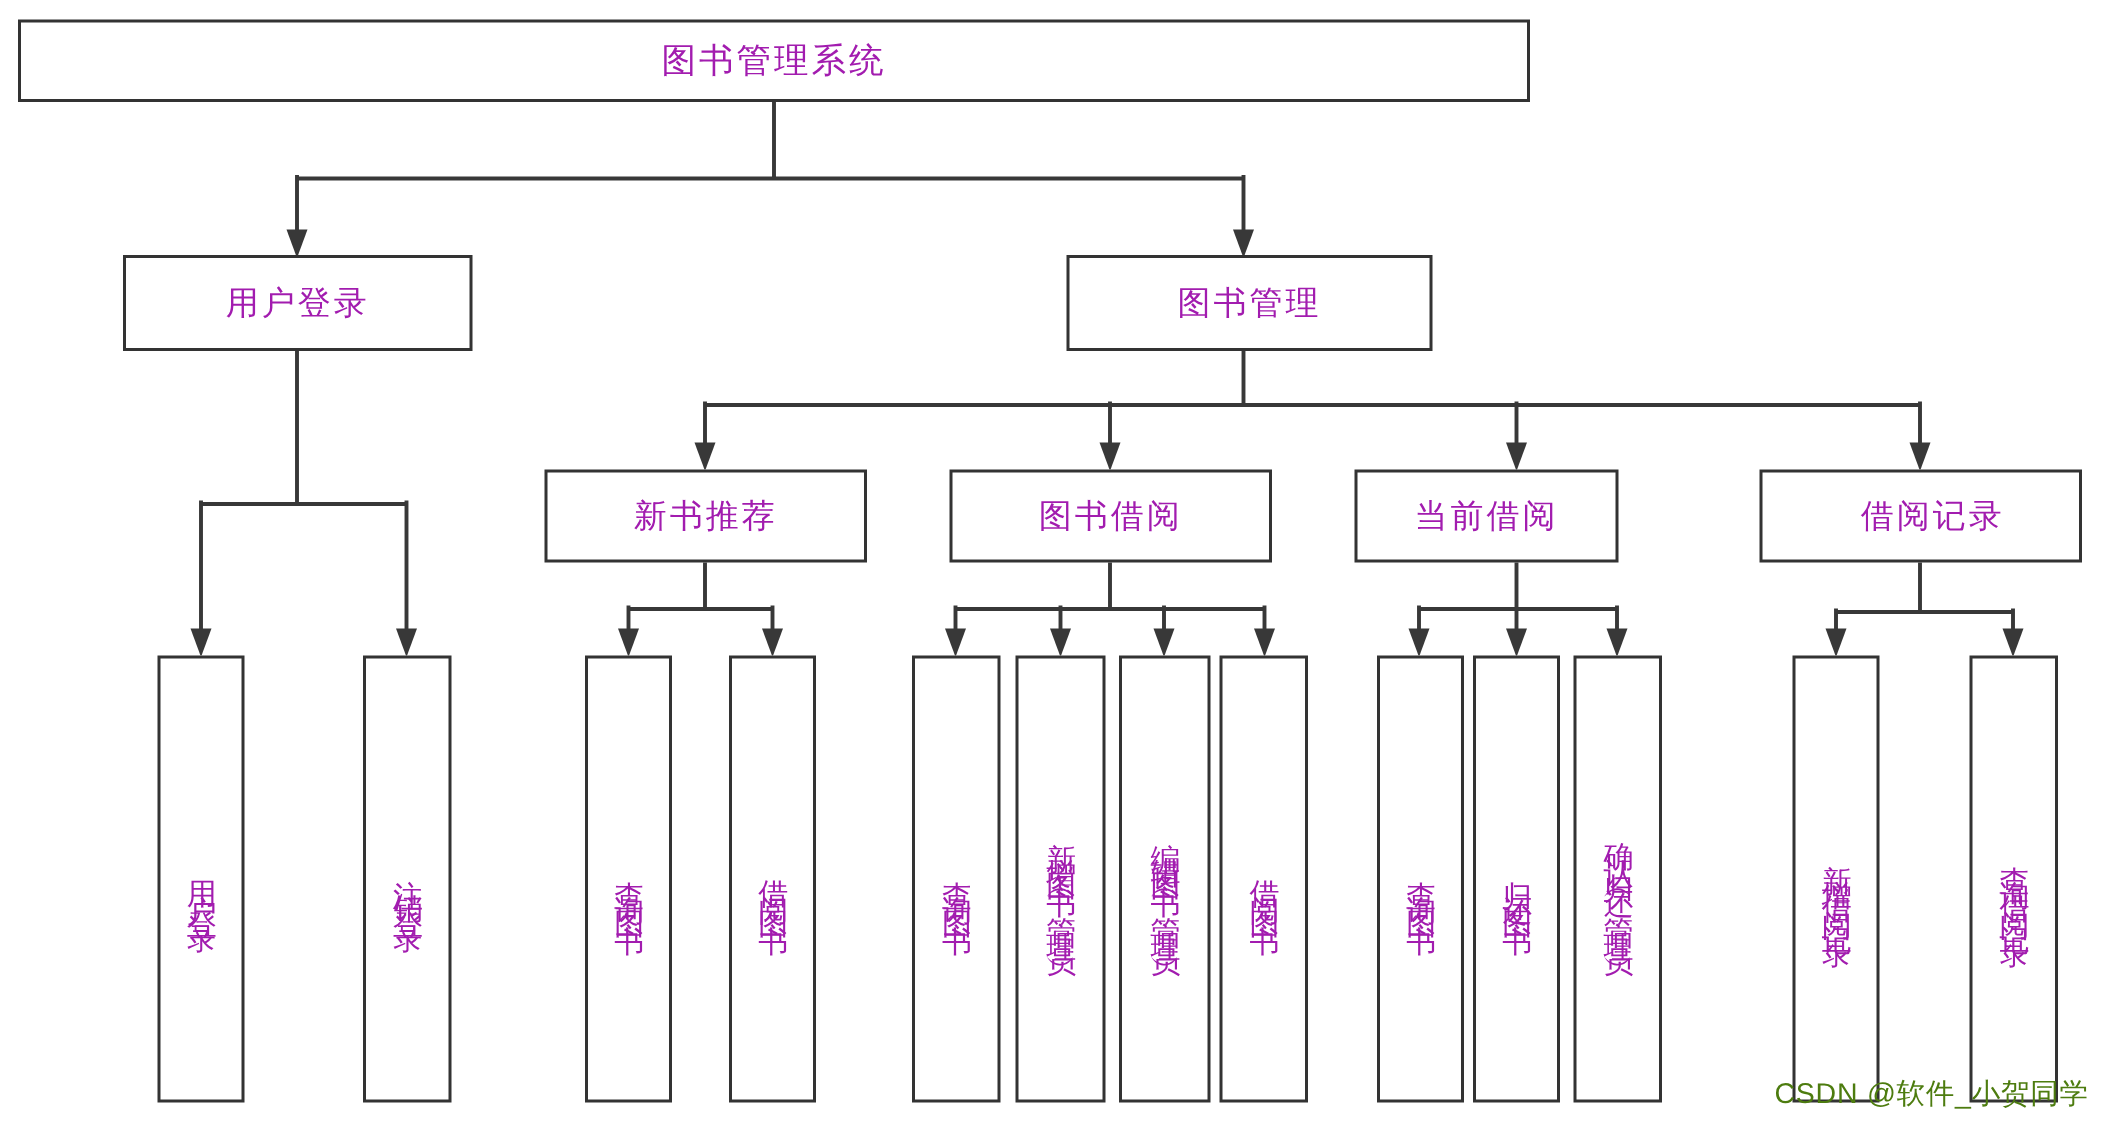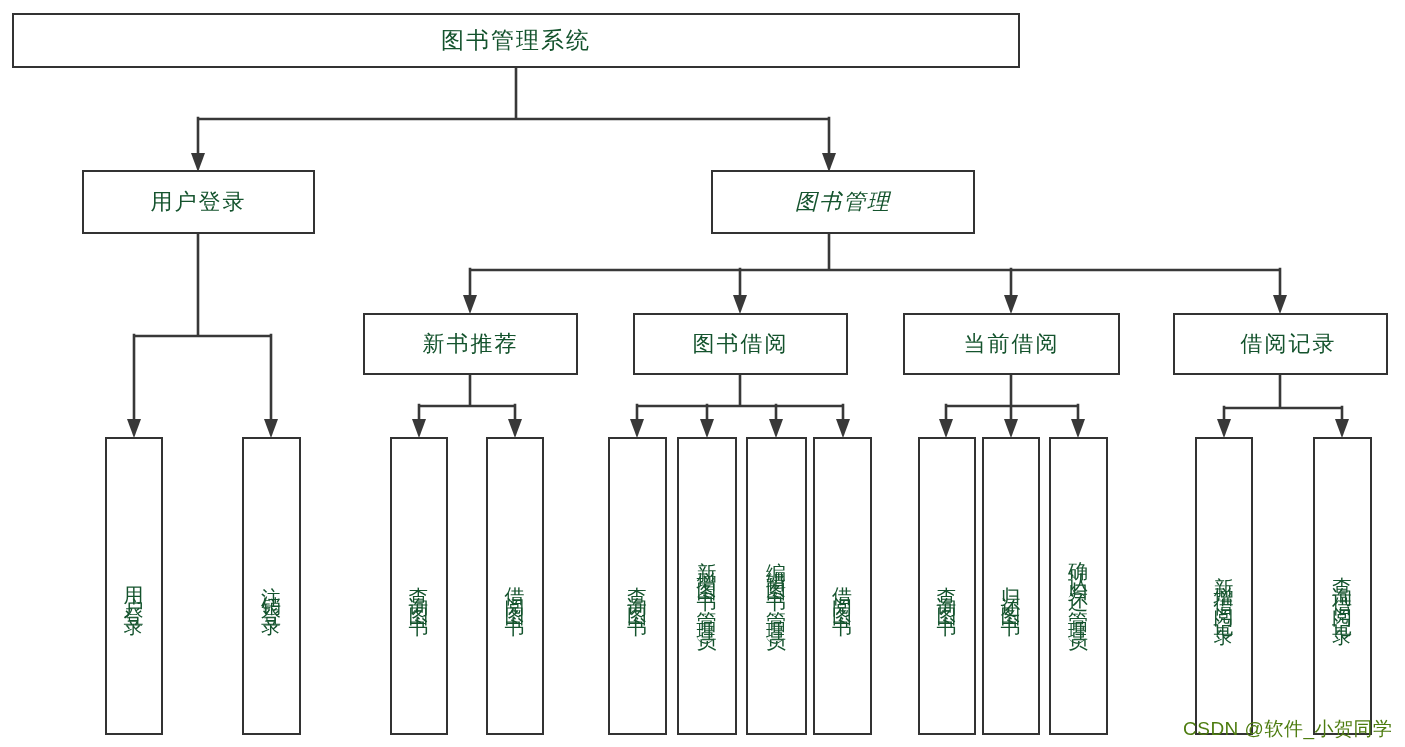--- a/index.html
+++ b/index.html
@@ -21,21 +21,21 @@
     pointer-events: none;
   }
 
   .node {
     position: absolute;
     border: 2.5px solid #333333;
     background: #ffffff;
     display: flex;
     align-items: center;
     justify-content: center;
-    color: #14532d;
+    color: #a21caf;
   }
 
   .hnode { font-size: 22px; letter-spacing: 2px; }
   .root-node { font-size: 23px; letter-spacing: 2px; }
 
   .vnode span {
     writing-mode: vertical-rl;
     text-orientation: mixed;
     font-size: 20px;
     line-height: 1;
@@ -99,25 +99,25 @@
       <polygon points="1004,419 1018,419 1011,438"></polygon>
       <polygon points="1071,419 1085,419 1078,438"></polygon>
       <polygon points="1217,419 1231,419 1224,438"></polygon>
       <polygon points="1335,419 1349,419 1342,438"></polygon>
     </g>
   </svg>
 
   <div class="node hnode root-node" style="left:12px; top:13px; width:1008px; height:55px;">图书管理系统</div>
 
   <div class="node hnode" style="left:82px; top:170px; width:233px; height:64px;">用户登录</div>
-  <div class="node hnode" style="left:711px; top:170px; width:264px; height:64px;font-style:italic;">图书管理</div>
+  <div class="node hnode" style="left:711px; top:170px; width:244px; height:64px;">图书管理</div>
 
   <div class="node hnode" style="left:633px; top:313px; width:215px; height:62px;">图书借阅</div>
   <div class="node hnode" style="left:363px; top:313px; width:215px; height:62px;">新书推荐</div>
-  <div class="node hnode" style="left:903px; top:313px; width:217px; height:62px;">当前借阅</div>
+  <div class="node hnode" style="left:903px; top:313px; width:176px; height:62px;">当前借阅</div>
   <div class="node hnode" style="left:1173px; top:313px; width:215px; height:62px;padding-left:16px;">借阅记录</div>
 
   <div class="node vnode" style="left:105px; top:437px; width:58px; height:298px;">
     <span>用户登录</span>
   </div>
   <div class="node vnode" style="left:242px; top:437px; width:59px; height:298px;">
     <span>注销登录</span>
   </div>
 
   <div class="node vnode" style="left:390px; top:437px; width:58px; height:298px;">

